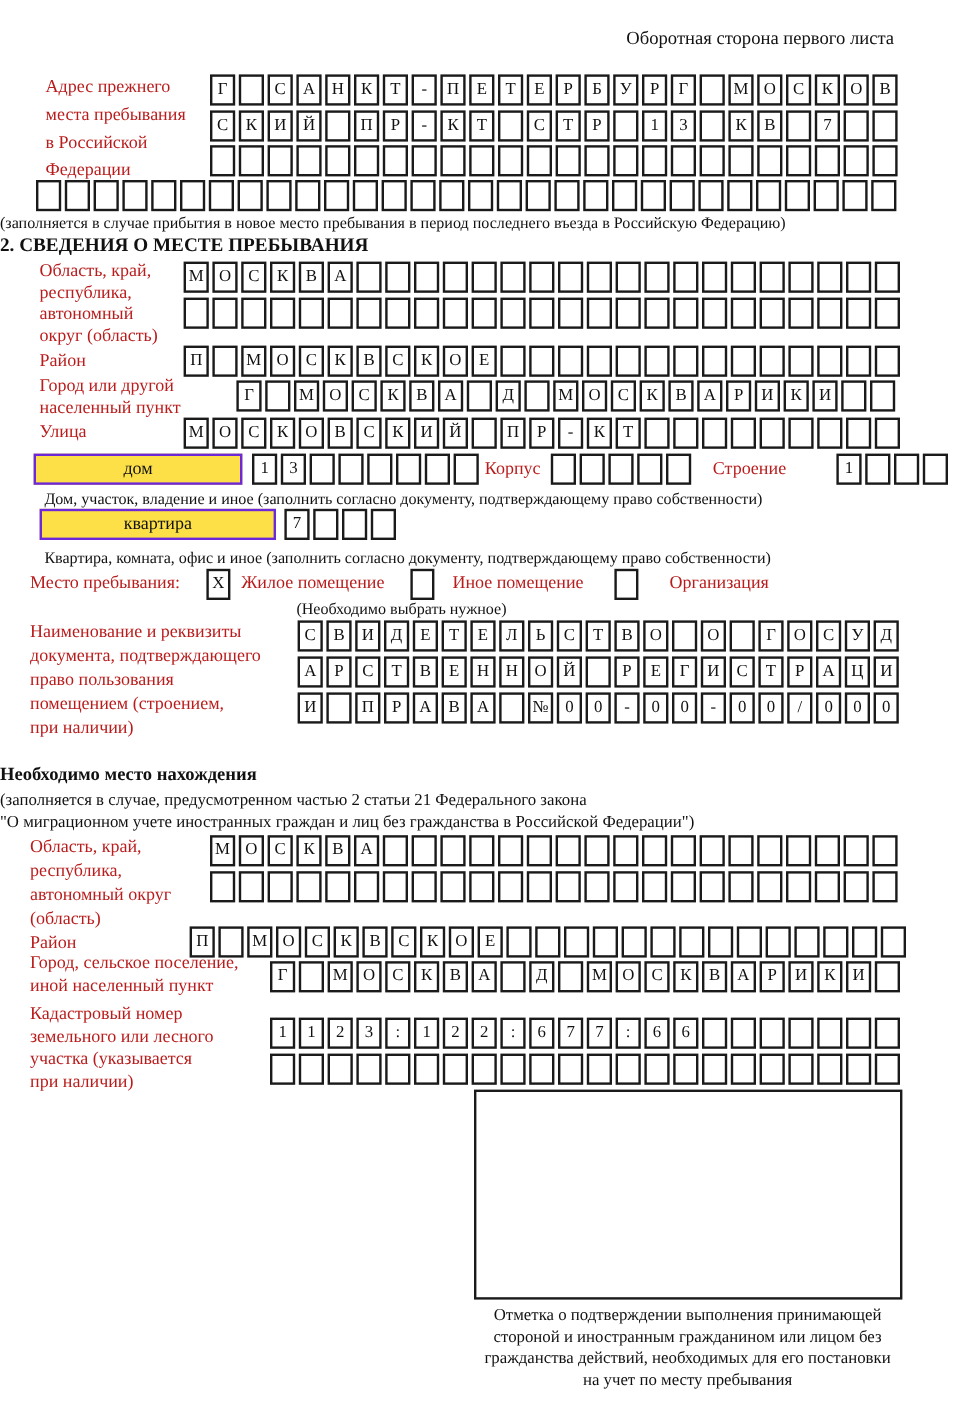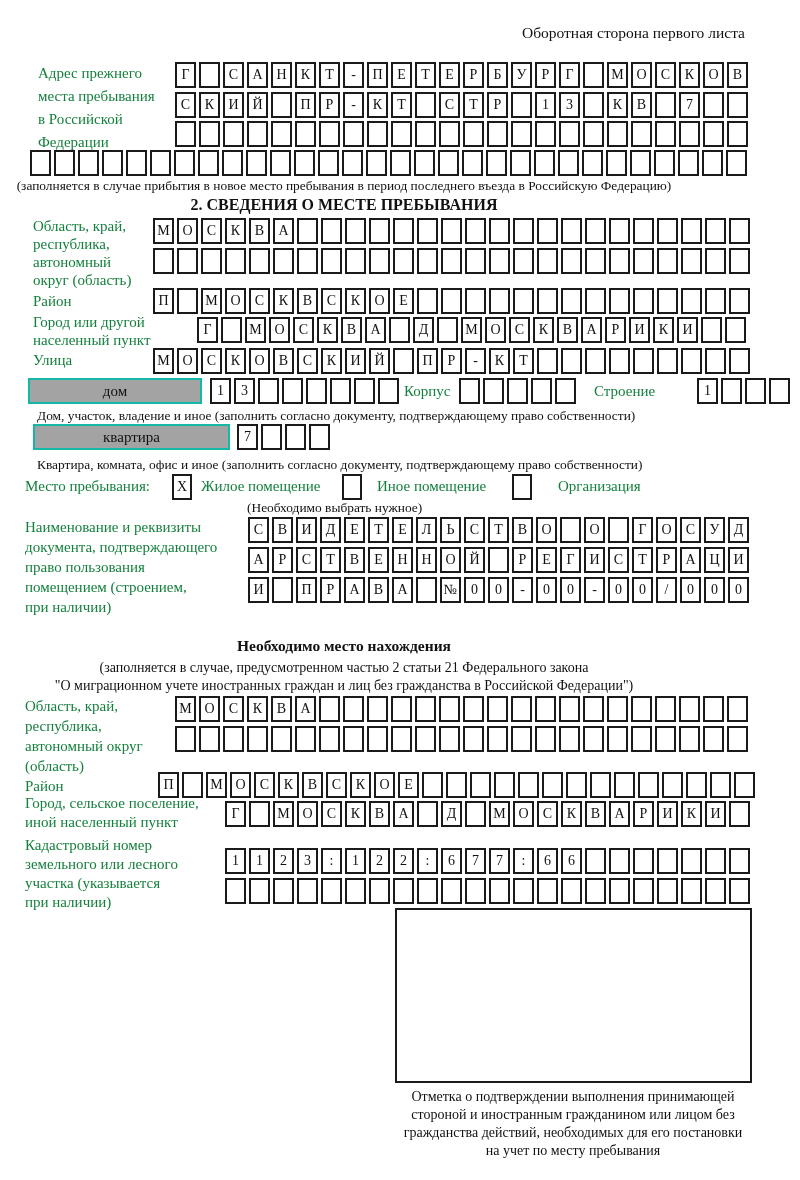--- a/index.html
+++ b/index.html
@@ -1,33 +1,33 @@
 <!DOCTYPE html>
 <html><head>
 <meta charset="utf-8">
 <style>
   html,body{margin:0;padding:0;background:#fff;}
   #page{position:relative;width:800px;height:1180px;background:#ffffff;
         font-family:"Liberation Serif",serif;color:#111;overflow:hidden;padding-left:24px;}
   .abs{position:absolute;}
-  .lbl{font-size:15px;line-height:18px;color:#15803d;}
+  .lbl{font-size:15px;line-height:18px;color:#b91c1c;}
   .lbl .line{white-space:nowrap;}
   .lh23 .line{line-height:23px;}
   .lh20 .line{line-height:20px;}
   .lh19 .line{line-height:19px;}
   .lh18 .line{line-height:18px;}
   .cellrow{display:flex;}
   .cell{width:17px;height:22px;border:2px solid #1a1a1a;margin-right:3px;flex:0 0 auto;
         display:flex;align-items:center;justify-content:center;
         font-size:14px;font-family:"Liberation Serif",serif;background:#fff;}
   .note{font-size:13.4px;color:#111;white-space:nowrap;}
-  .center{width:688px;text-align:center;}
+  .center{width:688px;}
   .title{font-weight:bold;font-size:16px;}
-  .wide-field{border:2px solid #14b8a6;height:22px;display:flex;align-items:center;
-              justify-content:center;font-size:15px;background:#a3a3a3;}
+  .wide-field{border:2px solid #6d28d9;height:22px;display:flex;align-items:center;
+              justify-content:center;font-size:15px;background:#fde047;}
   .chkbox{width:16px;height:22px;border:2px solid #1a1a1a;display:flex;align-items:center;
           justify-content:center;font-size:14px;background:#fff;}
   .stamp{border:2px solid #1a1a1a;background:#fff;}
   .notes-center .line{line-height:18px;}
 </style>
 </head>
 <body>
 
 <div id="page">
 

